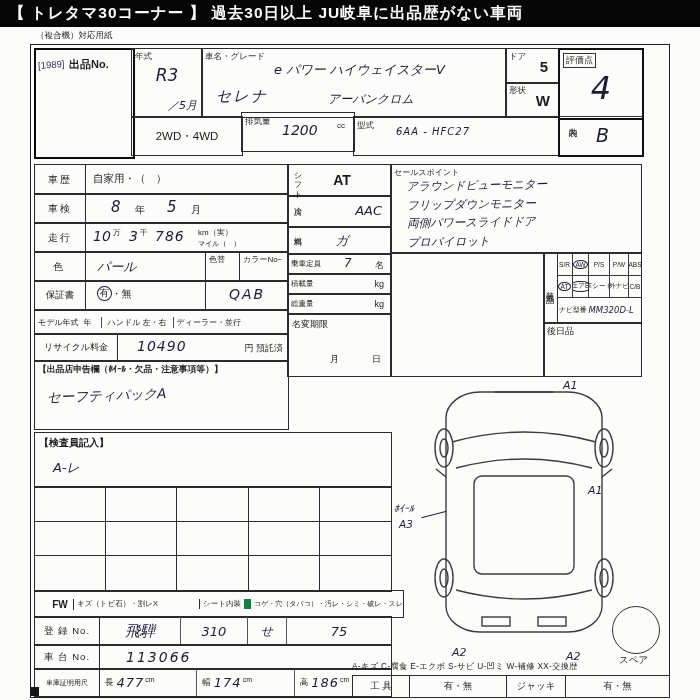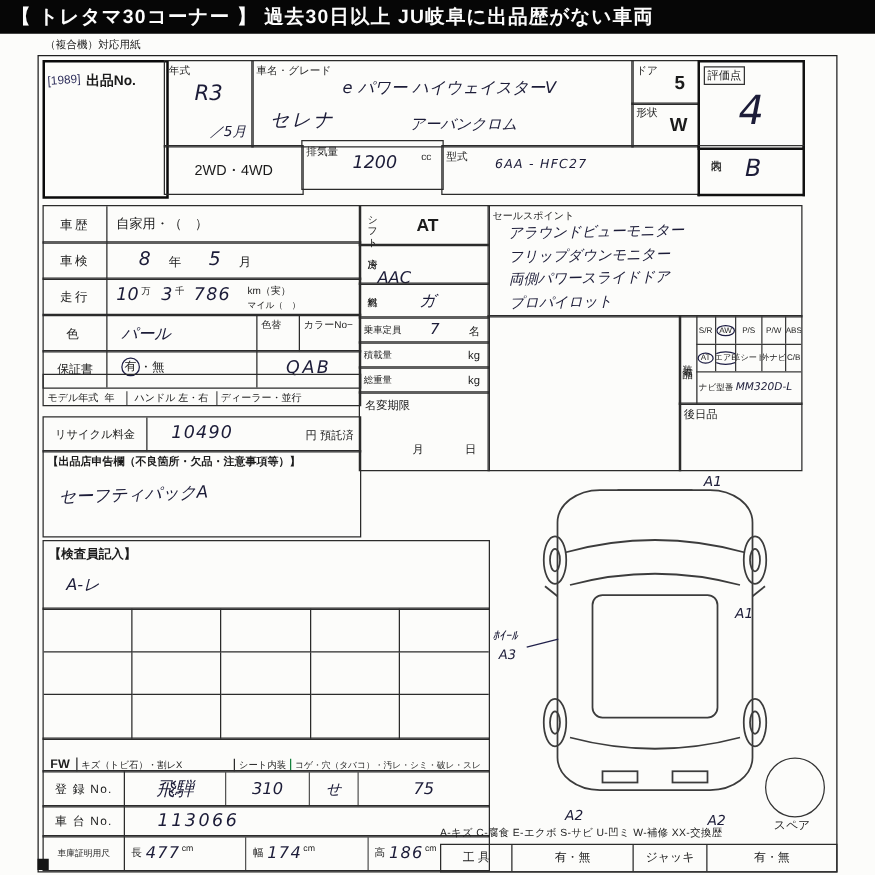--- a/index.html
+++ b/index.html
@@ -107,43 +107,43 @@
 <div class="abs b" style="left:34px;top:280px;width:253px;height:29px;">
   <span class="rowlab" style="width:50px;font-size:9.5px;">保証書</span>
   <div class="abs" style="left:62px;top:5px;display:flex;align-items:center;font-size:10px;">
     <span class="circ" style="font-size:9.5px;">有</span>
     <span>・無</span>
   </div>
   <div class="abs" style="left:170px;top:0;bottom:0;right:0;border-left:1px solid #2b2b2b;">
     <div class="abs hw" style="left:0;top:5px;width:100%;text-align:center;font-size:14px;letter-spacing:2px;">QAB</div>
   </div>
 </div>
-<div class="abs b" style="left:34px;top:299px;width:253px;height:24px;display:flex;align-items:flex-end;">
+<div class="abs b" style="left:34px;top:309px;width:253px;height:24px;display:flex;align-items:center;">
   <span style="font-size:8px;padding:0 3px;">モデル年式</span>
   <span style="font-size:8px;padding:0 9px 0 2px;border-right:1px solid #555;">年</span>
   <span style="font-size:8px;padding:0 6px;border-right:1px solid #555;">ハンドル 左・右</span>
   <span style="font-size:8px;padding:0 3px;">ディーラー・並行</span>
 </div>
 <div class="abs b" style="left:34px;top:333px;width:253px;height:27px;">
   <span class="rowlab" style="width:82px;font-size:9px;">リサイクル料金</span>
   <div class="abs hw" style="left:102px;top:4px;font-size:14px;letter-spacing:1px;">10490</div>
   <span class="abs" style="right:5px;top:8px;font-size:9px;">円 預託済</span>
 </div>
 <div class="abs b" style="left:34px;top:360px;width:253px;height:68px;">
-  <div style="font-size:8.8px;font-weight:bold;padding:3px 2px 0 3px;">【出品店申告欄（不良箇所・欠品・注意事項等）】</div>
+  <div style="font-size:8.8px;font-weight:bold;padding:3px 2px 0 3px;">【出品店申告欄（ﾎｲｰﾙ・欠品・注意事項等）】</div>
   <div class="abs hw" style="left:12px;top:26px;font-size:13.5px;transform:rotate(-2deg);">セーフティパックA</div>
 </div>
 
 <div class="abs b" style="left:287px;top:164px;width:103px;height:31px;">
   <span class="abs vert" style="left:3px;top:2px;font-size:8px;">シフト</span>
   <div class="abs" style="left:14px;top:7px;width:80px;text-align:center;font-size:14px;font-weight:bold;">AT</div>
 </div>
 <div class="abs b" style="left:287px;top:195px;width:103px;height:31px;">
   <span class="abs vert" style="left:3px;top:5px;font-size:8px;">冷房</span>
-  <div class="abs hw" style="left:14px;top:19px;width:80px;text-align:left;font-size:13px;">AAC</div>
+  <div class="abs hw" style="left:14px;top:7px;width:80px;text-align:right;font-size:13px;">AAC</div>
 </div>
 <div class="abs b" style="left:287px;top:226px;width:103px;height:27px;">
   <span class="abs vert" style="left:3px;top:4px;font-size:8px;">燃料</span>
   <div class="abs hw" style="left:14px;top:5px;width:80px;text-align:center;font-size:13px;">ガ</div>
 </div>
 <div class="abs b" style="left:287px;top:253px;width:103px;height:20px;">
   <span class="abs" style="left:3px;top:5px;font-size:7.5px;">乗車定員</span>
   <div class="abs hw" style="left:56px;top:2px;font-size:12px;">7</div>
   <span class="abs" style="right:7px;top:5px;font-size:9px;">名</span>
 </div>
@@ -233,24 +233,24 @@
     <div class="gcell"></div>
     <div class="gcell"></div>
     <div class="gcell"></div>
     <div class="gcell"></div>
   <div class="gcell"></div>
     <div class="gcell"></div>
     <div class="gcell"></div>
     <div class="gcell"></div>
     <div class="gcell"></div>
 </div>
-<div class="abs b" style="left:34px;top:590px;width:356px;height:26px;display:flex;align-items:flex-end;">
+<div class="abs b" style="left:34px;top:590px;width:356px;height:26px;display:flex;align-items:center;padding-left:12px;">
   <span class="flexc" style="width:26px;font-size:10px;font-weight:bold;border-right:1px solid #2b2b2b;">FW</span>
   <span style="width:122px;display:flex;align-items:center;padding-left:3px;font-size:7.5px;border-right:1px solid #2b2b2b;">キズ（トビ石）・割レX</span>
-  <span class="flexc" style="width:44px;font-size:7.5px;border-right:1px solid #15803d;text-align:center;">シート内装</span>
+  <span class="flexc" style="width:44px;font-size:7.5px;border-right:7px solid #15803d;text-align:center;">シート内装</span>
   <span style="flex:1;display:flex;align-items:center;padding-left:3px;font-size:7px;">コゲ・穴（タバコ）・汚レ・シミ・破レ・スレ</span>
 </div>
 <div class="abs b" style="left:34px;top:616px;width:356px;height:28px;display:flex;">
   <span class="flexc" style="width:64px;font-size:9.5px;letter-spacing:1px;border-right:1px solid #2b2b2b;">登 録 No.</span>
   <span class="hw flexc" style="width:80px;font-size:15px;border-right:1px solid #555;">飛騨</span>
   <span class="hw flexc" style="width:66px;font-size:13px;border-right:1px solid #555;">310</span>
   <span class="hw flexc" style="width:38px;font-size:12px;border-right:1px solid #555;">せ</span>
   <span class="hw flexc" style="flex:1;font-size:13px;">75</span>
 </div>
 <div class="abs b" style="left:34px;top:644px;width:356px;height:24px;display:flex;align-items:center;">

